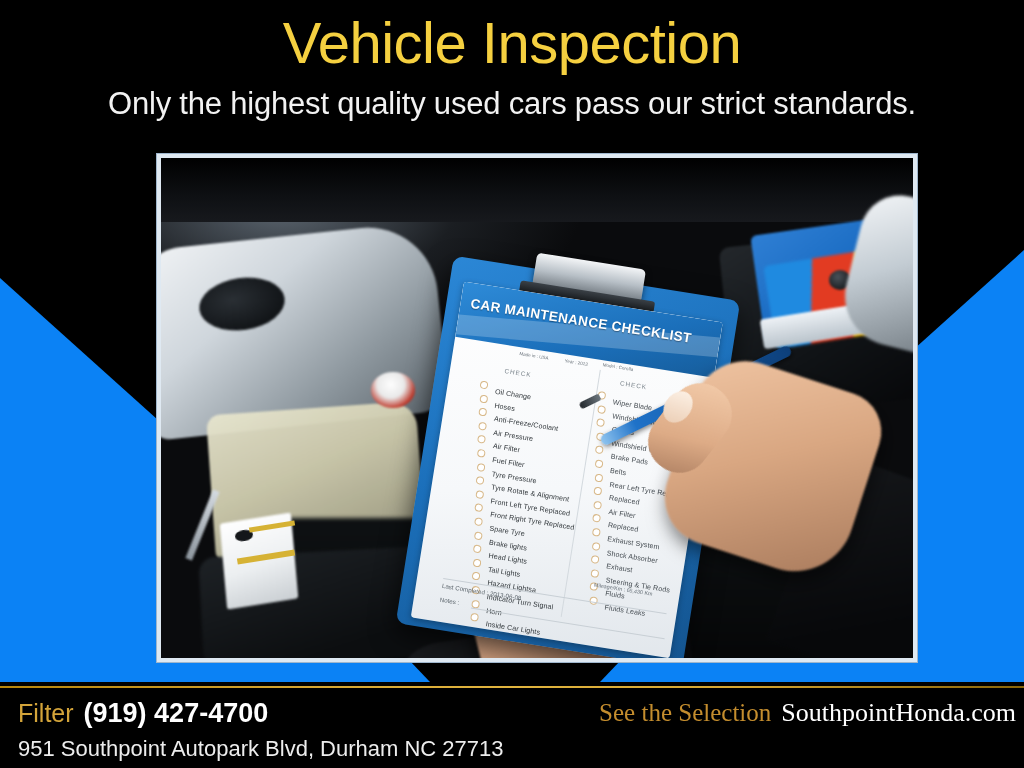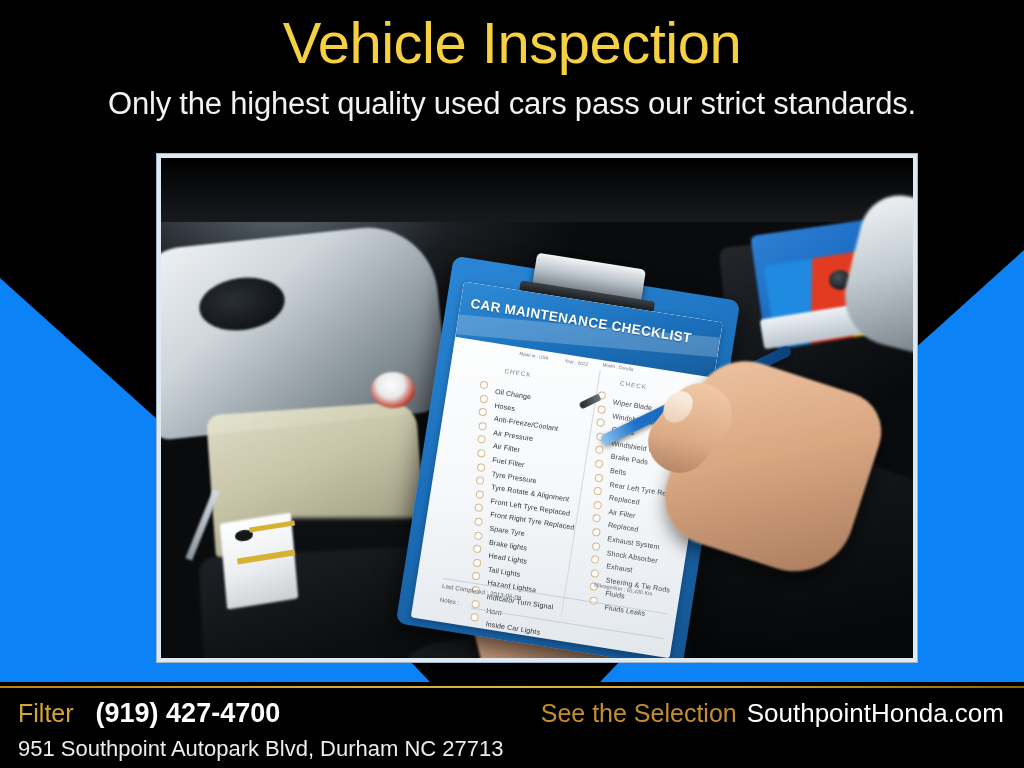--- a/index.html
+++ b/index.html
@@ -456,29 +456,29 @@
   }
   #sales-line {
     position:absolute; left:18px; top:18px;
     white-space:nowrap;
     line-height:1;
   }
   #sales-label {
     font-size:25px; color:#d3a43a; font-weight:400;
   }
   #sales-phone {
-    font-size:27px; color:#ffffff; font-weight:700; margin-left:22px;
+    font-size:27px; color:#ffffff; font-weight:700; margin-left:10px;
   }
   #address-line {
     position:absolute; left:18px; top:54px;
     font-size:22px; color:#ededed; white-space:nowrap;text-align:right;
   }
   #see-line {
-    position:absolute; right:20px; top:18px;
-    white-space:nowrap; line-height:1;
+    position:absolute; right:8px; top:18px;
+    white-space:nowrap; line-height:1;font-family:Liberation Serif, serif;
   }
   #see-label {
     font-size:25px; color:#c48d2e; font-weight:400;
   }
   #see-site {
     font-size:26px; color:#ffffff; font-weight:400; margin-left:10px;
   }
 </style>
 </head>
 <body>

